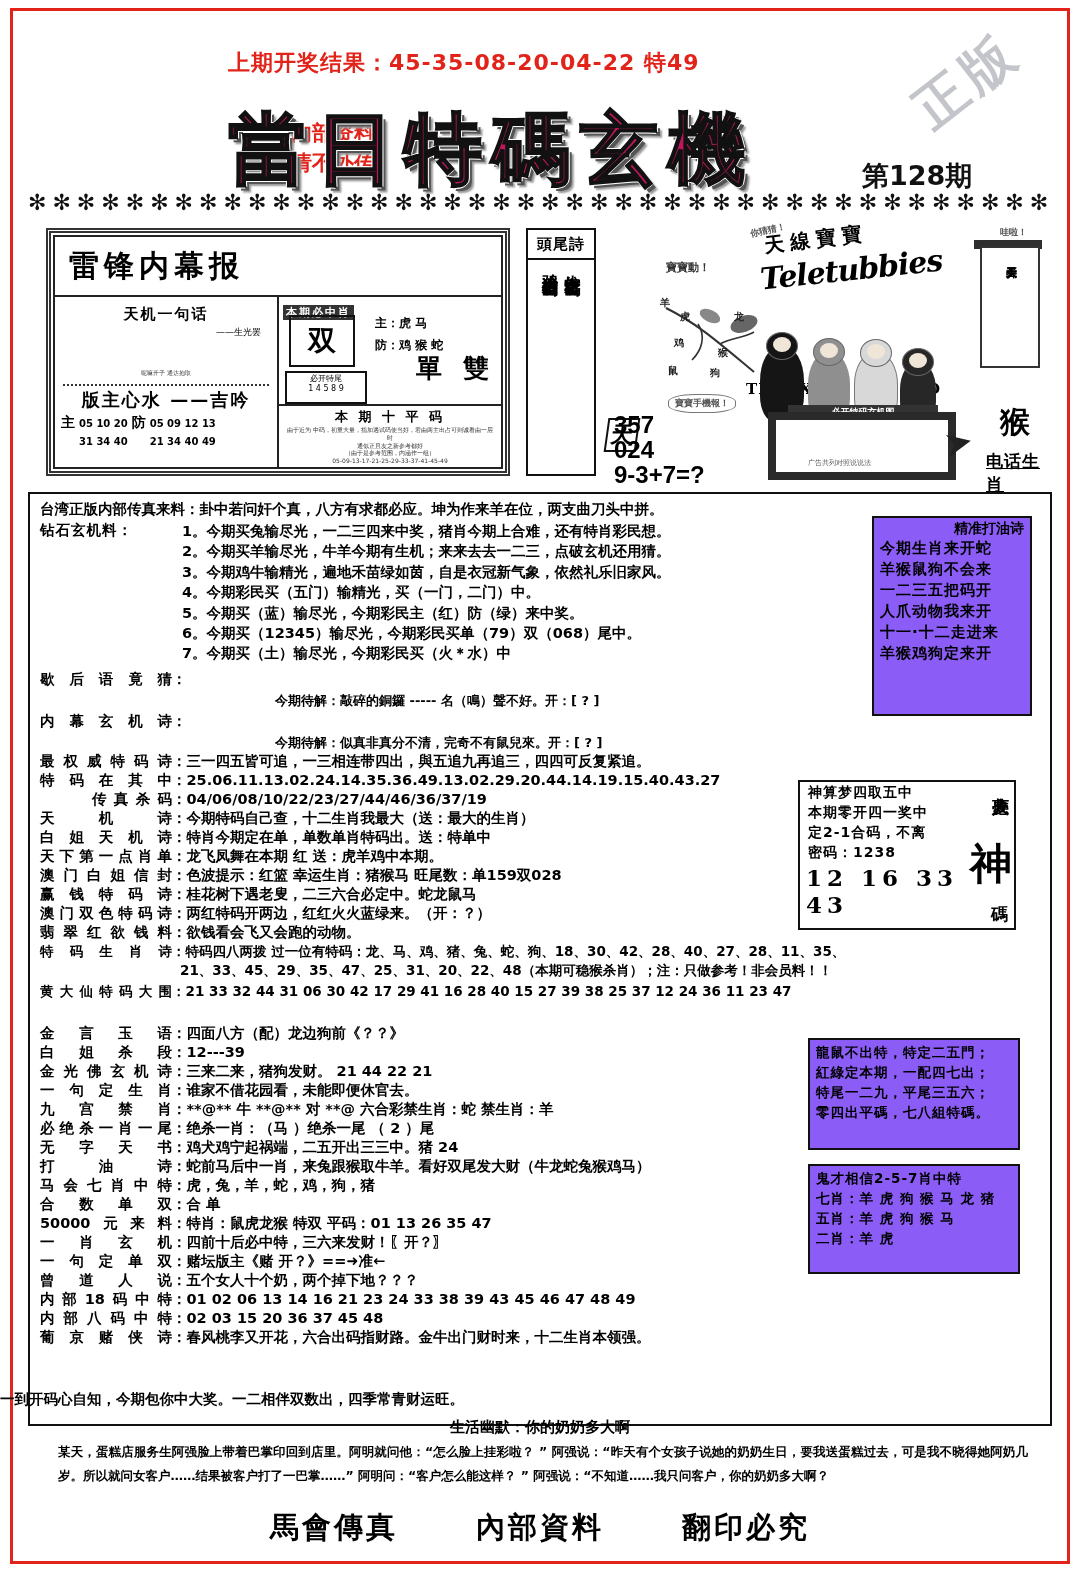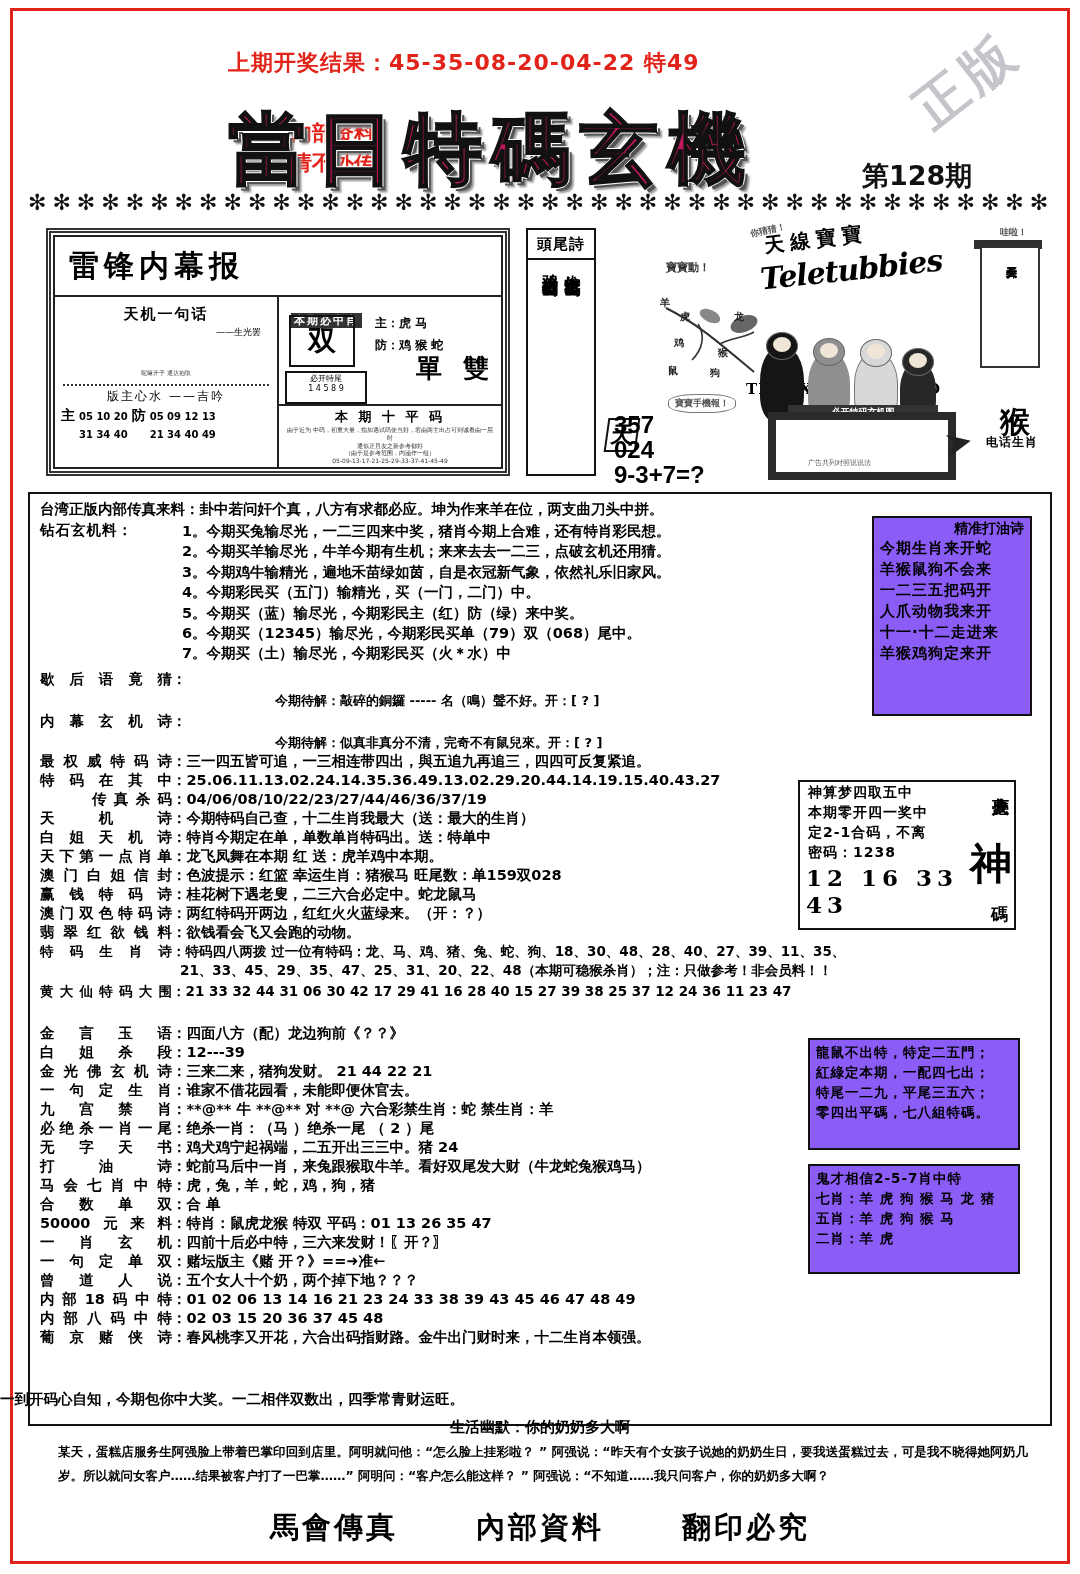--- a/index.html
+++ b/index.html
@@ -75,24 +75,24 @@
     font-size:30px;font-weight:bold;letter-spacing:5px;
     font-family:"DejaVu Serif","Liberation Serif",serif;
   }
   .nc-body{flex:1;display:flex;}
   .nc-left{width:50%;border-right:2px solid #222;position:relative;}
   .nc-right{width:50%;position:relative;display:flex;flex-direction:column;}
   .nc-t1{text-align:center;font-size:15px;font-weight:bold;margin-top:8px;letter-spacing:2px;}
   .nc-sub{text-align:right;font-size:9px;margin-right:16px;margin-top:2px;}
   .nc-tiny{font-size:6px;color:#444;text-align:center;margin-top:30px;}
   .nc-wave{border-top:2px dotted #333;margin:6px 8px 2px;}
-  .nc-t2{text-align:center;font-size:12px;font-weight:normal;letter-spacing:2px;}
+  .nc-t2{text-align:center;font-size:18px;font-weight:bold;letter-spacing:2px;}
   .nc-nums{font-size:10px;font-weight:bold;display:flex;gap:4px;padding:2px 6px;align-items:center;}
   .nc-nums b{font-size:14px;}
-  .nc-r-top{height:64%;border-bottom:2px solid #222;position:relative;padding:12px;}
+  .nc-r-top{height:64%;border-bottom:2px solid #222;position:relative;padding:4px;}
   .nc-r-bot{flex:1;position:relative;padding:2px;text-align:center;border-radius:29px;}
   .sq-double{
     position:absolute;left:10px;top:18px;width:62px;height:48px;
     border:2px solid #111;display:flex;align-items:center;justify-content:center;
     font-size:28px;font-weight:bold;font-family:"DejaVu Serif",serif;
   }
   .sq-tail{
     position:absolute;left:6px;top:74px;width:78px;height:28px;border:2px solid #111;
     font-size:8px;text-align:center;line-height:1.25;padding-top:1px;
   }
@@ -168,21 +168,21 @@
   .scroll-art{
     position:absolute;left:372px;top:24px;width:56px;height:118px;
     border:2px solid #333;background:#fff;
   }
   .scroll-art .t{writing-mode:vertical-rl;text-orientation:upright;font-size:11px;font-weight:bold;
     margin:10px auto 0;display:block;text-align:center;}
   .scroll-head{position:absolute;left:366px;top:18px;width:68px;height:9px;background:#2f2f2f;}
   .monkey-art{position:absolute;left:378px;top:176px;width:62px;height:74px;}
   .monkey-char{position:absolute;left:14px;top:4px;font-size:30px;font-weight:bold;
     font-family:"DejaVu Serif",serif;}
-  .monkey-sub{position:absolute;left:0px;top:36px;font-size:12px;font-weight:bold;letter-spacing:1px;}
+  .monkey-sub{position:absolute;left:0px;top:52px;font-size:17px;font-weight:bold;letter-spacing:1px;text-decoration:underline;}
   .arrow-art{position:absolute;left:336px;top:200px;font-size:34px;color:#222;transform:rotate(-12deg);}
 
   
   .main-frame{
     position:absolute;left:28px;top:492px;width:1024px;height:934px;
     border:2px solid #111;box-sizing:border-box;background:#fff;
   }
   .txt{font-family:"DejaVu Sans","Liberation Sans",sans-serif;color:#000;}
   .lead{
     position:absolute;left:10px;top:6px;font-size:14.5px;font-weight:bold;white-space:nowrap;
@@ -416,21 +416,21 @@
     <div class="lblrow txt" style="left:10px;top:391px">
       <span class="lbl">赢钱特码诗</span><span>：</span><span>桂花树下遇老叟，二三六合必定中。蛇龙鼠马</span>
     </div>
     <div class="lblrow txt" style="left:10px;top:410px">
       <span class="lbl">澳门双色特码诗</span><span>：</span><span>两红特码开两边，红红火火蓝绿来。（开：？）</span>
     </div>
     <div class="lblrow txt" style="left:10px;top:429px">
       <span class="lbl">翡翠红欲钱料</span><span>：</span><span>欲钱看会飞又会跑的动物。</span>
     </div>
     <div class="lblrow txt" style="left:10px;top:448px;font-size:13.5px">
-      <span class="lbl">特码生肖诗</span><span>：</span><span>特码四八两拨  过一位有特码：龙、马、鸡、猪、兔、蛇、狗、18、30、48、28、40、27、39、11、35、</span>
+      <span class="lbl">特码生肖诗</span><span>：</span><span>特码四八两拨  过一位有特码：龙、马、鸡、猪、兔、蛇、狗、18、30、42、28、40、27、28、11、35、</span>
     </div>
     <div class="lblrow txt" style="left:150px;top:467px;font-size:13.5px">21、33、45、29、35、47、25、31、20、22、48（本期可稳猴杀肖）；注：只做参考！非会员料！！</div>
 
     <div class="lblrow txt" style="left:10px;top:488px;font-size:13.5px">
       <span class="lbl">黄大仙特码大围</span><span>：</span><span>21 33 32 44 31 06 30 42 17 29 41 16 28 40 15 27 39 38 25 37 12 24 36 11 23 47</span>
     </div>
 
     <div class="lblrow txt" style="left:10px;top:530px">
       <span class="lbl">金言玉语</span><span>：</span><span>四面八方（配）龙边狗前《？？》</span>
     </div>

